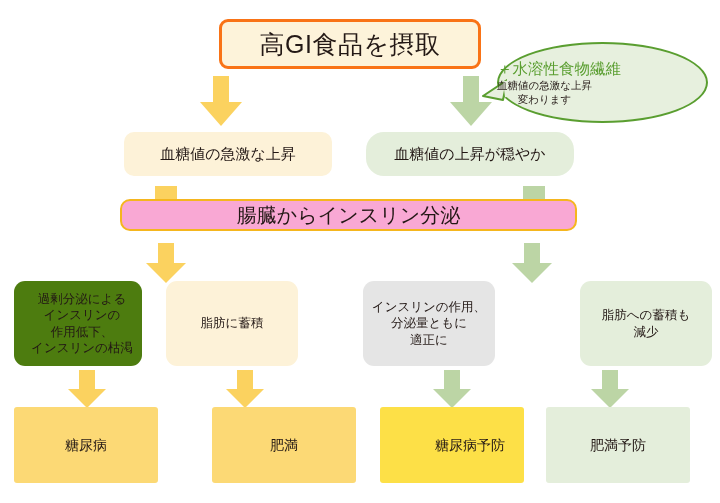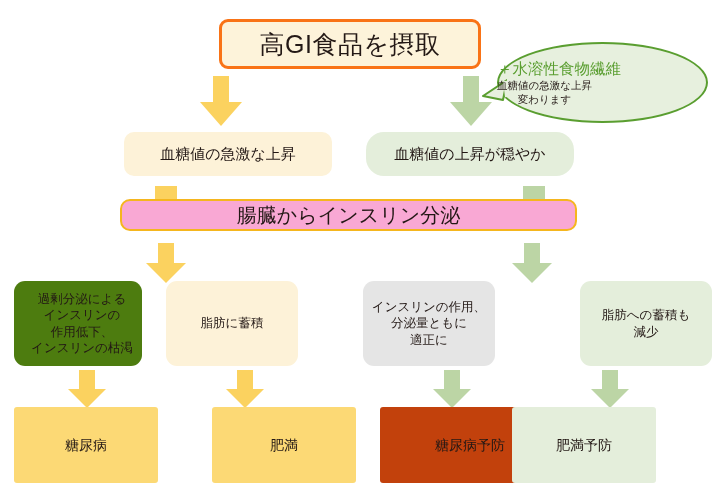--- a/index.html
+++ b/index.html
@@ -86,22 +86,22 @@
 
   
   .row4 {
     top: 407px;
     height: 76px;
     border-radius: 3px;
     font-size: 14px;
   }
   .row4-a { left: 14px;  width: 144px; background: #fcd975; }
   .row4-b { left: 172px; width: 144px; background: #fcd975; margin-left: 40px; }
-  .row4-c { left: 380px; width: 144px; background: #c2410c; padding-left: 36px; }
-  .row4-d { left: 512px; width: 144px; background: #e4eedb; text-align: center; }
+  .row4-c { left: 380px; width: 144px; background: #fde047; padding-left: 36px; }
+  .row4-d { left: 546px; width: 144px; background: #e4eedb; text-align: center; }
 
   
   .arrow {
     position: absolute;
   }
   .arrow svg { display: block; }
 
   
   .stub {
     position: absolute;

